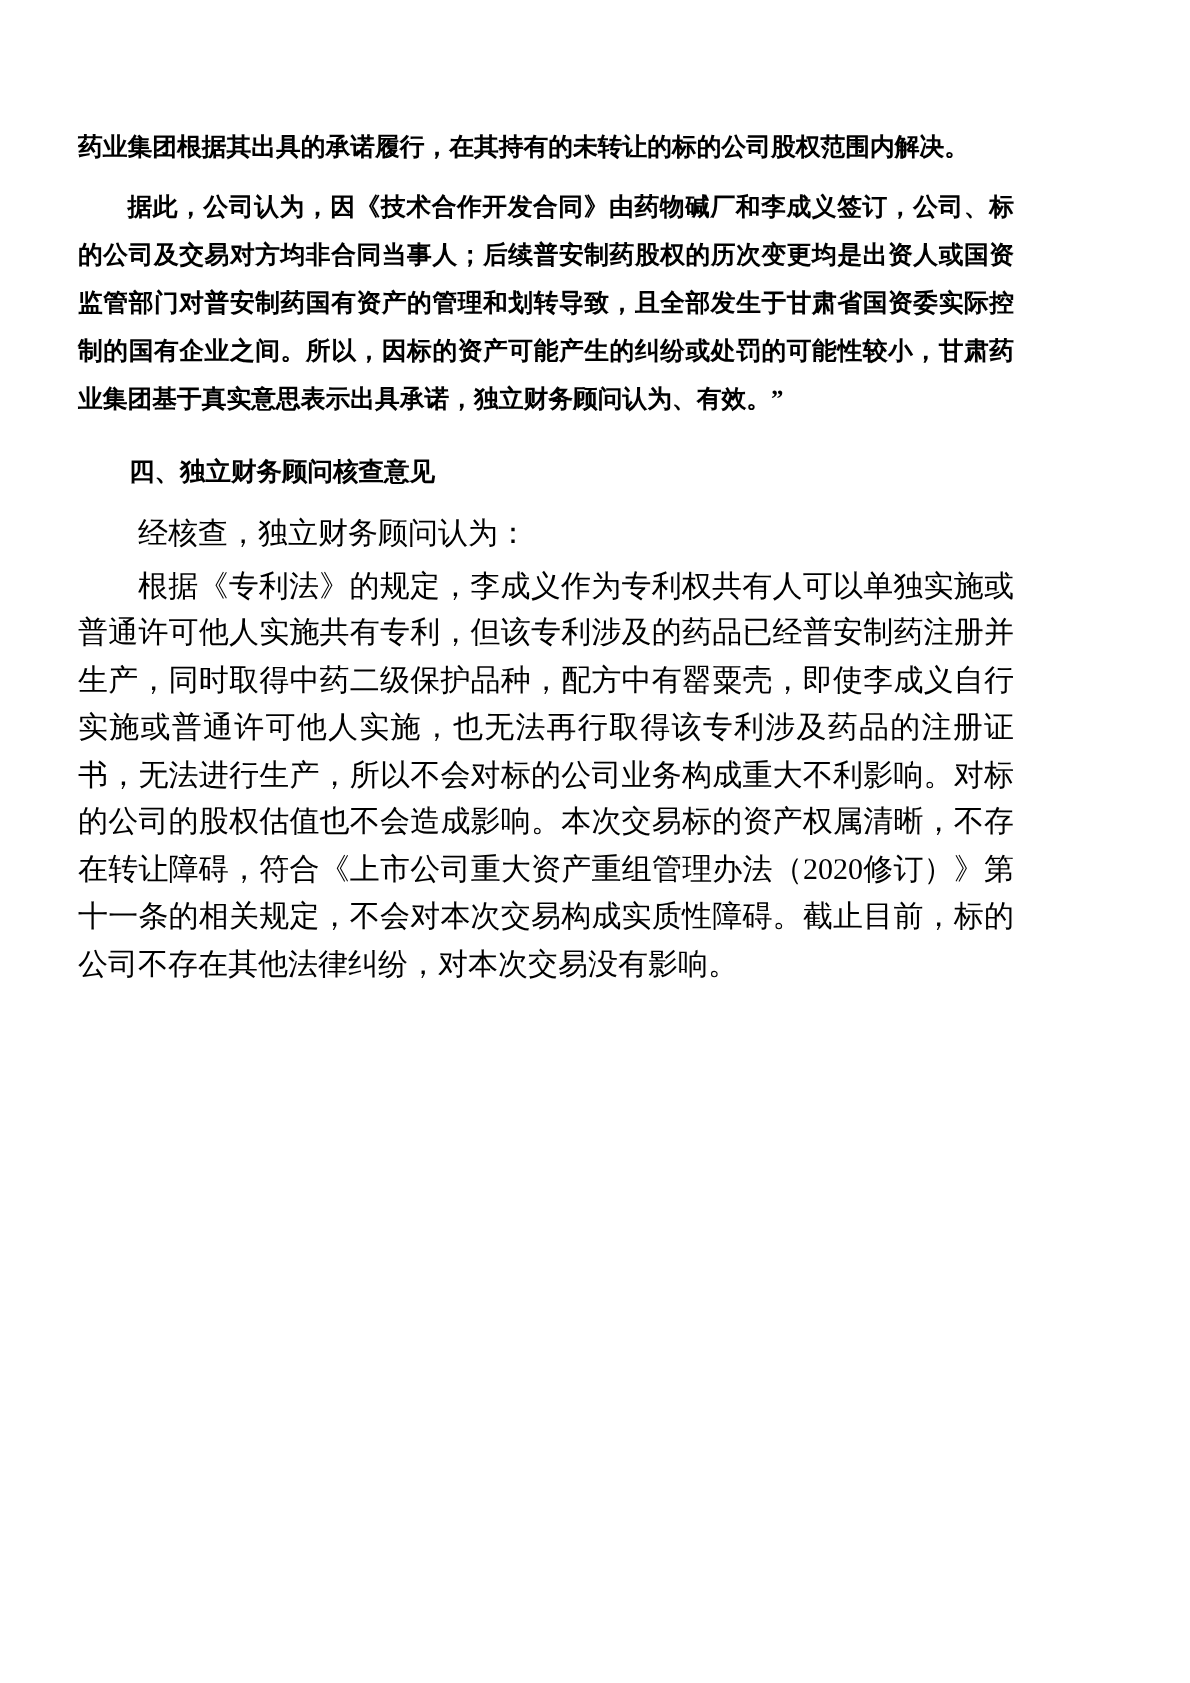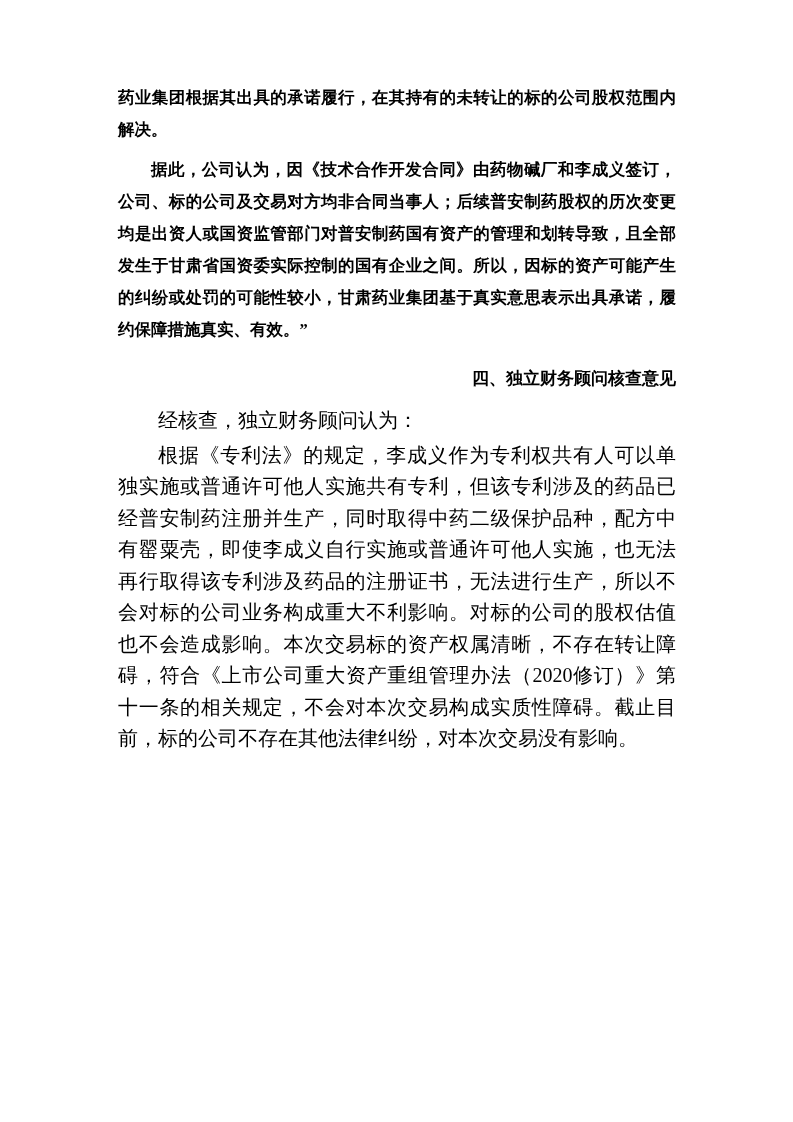--- a/index.html
+++ b/index.html
@@ -7,21 +7,21 @@
     padding: 0;
     background: #ffffff;
   }
   .page {
     position: relative;
     box-sizing: border-box;
     width: 793px;
     height: 1122px;
     background: #ffffff;
     color: #000000;
-    padding: 82px 117px 0 118px;
+    padding: 82px 117px 0 52px;
     overflow: hidden;
     font-family: "Liberation Serif", serif;
   }
   
   .quoted p {
     margin: 0 0 8px 0;
     font-family: "Liberation Serif", serif;
     font-weight: 700;
     font-size: 16.5px;
     line-height: 32px;
@@ -37,21 +37,20 @@
   }
   
   .section-heading {
     margin: 22px 0 15px 0;
     font-family: "Liberation Sans", sans-serif;
     font-weight: 700;
     font-size: 17px;
     line-height: 22px;
     text-indent: 2em;
     color: #000000;
-    text-align: right;
   }
   
   .opinion p {
     margin: 0;
     font-family: "Liberation Serif", serif;
     font-weight: 400;
     font-size: 20px;
     line-height: 31.5px;
     text-align: justify;
     text-justify: inter-character;
@@ -61,21 +60,21 @@
     margin-top: 3px;
   }
 </style>
 </head>
 <body>
 
 <div class="page">
 
   <div class="quoted">
     <p class="no-indent">药业集团根据其出具的承诺履行，在其持有的未转让的标的公司股权范围内解决。</p>
-    <p>据此，公司认为，因《技术合作开发合同》由药物碱厂和李成义签订，公司、标的公司及交易对方均非合同当事人；后续普安制药股权的历次变更均是出资人或国资监管部门对普安制药国有资产的管理和划转导致，且全部发生于甘肃省国资委实际控制的国有企业之间。所以，因标的资产可能产生的纠纷或处罚的可能性较小，甘肃药业集团基于真实意思表示出具承诺，履约保障措施真实、有效。”</p>
+    <p>据此，公司认为，因《技术合作开发合同》由药物碱厂和李成义签订，公司、标的公司及交易对方均非合同当事人；后续普安制药股权的历次变更均是出资人或国资监管部门对普安制药国有资产的管理和划转导致，且全部发生于甘肃省国资委实际控制的国有企业之间。所以，因标的资产可能产生的纠纷或处罚的可能性较小，甘肃药业集团基于真实意思表示出具承诺，独立财务顾问认为、有效。”</p>
   </div>
 
   <div class="section-heading">四、独立财务顾问核查意见</div>
 
   <div class="opinion">
     <p>经核查，独立财务顾问认为：</p>
     <p>根据《专利法》的规定，李成义作为专利权共有人可以单独实施或普通许可他人实施共有专利，但该专利涉及的药品已经普安制药注册并生产，同时取得中药二级保护品种，配方中有罂粟壳，即使李成义自行实施或普通许可他人实施，也无法再行取得该专利涉及药品的注册证书，无法进行生产，所以不会对标的公司业务构成重大不利影响。对标的公司的股权估值也不会造成影响。本次交易标的资产权属清晰，不存在转让障碍，符合《上市公司重大资产重组管理办法（2020修订）》第十一条的相关规定，不会对本次交易构成实质性障碍。截止目前，标的公司不存在其他法律纠纷，对本次交易没有影响。</p>
   </div>
 
 </div>

